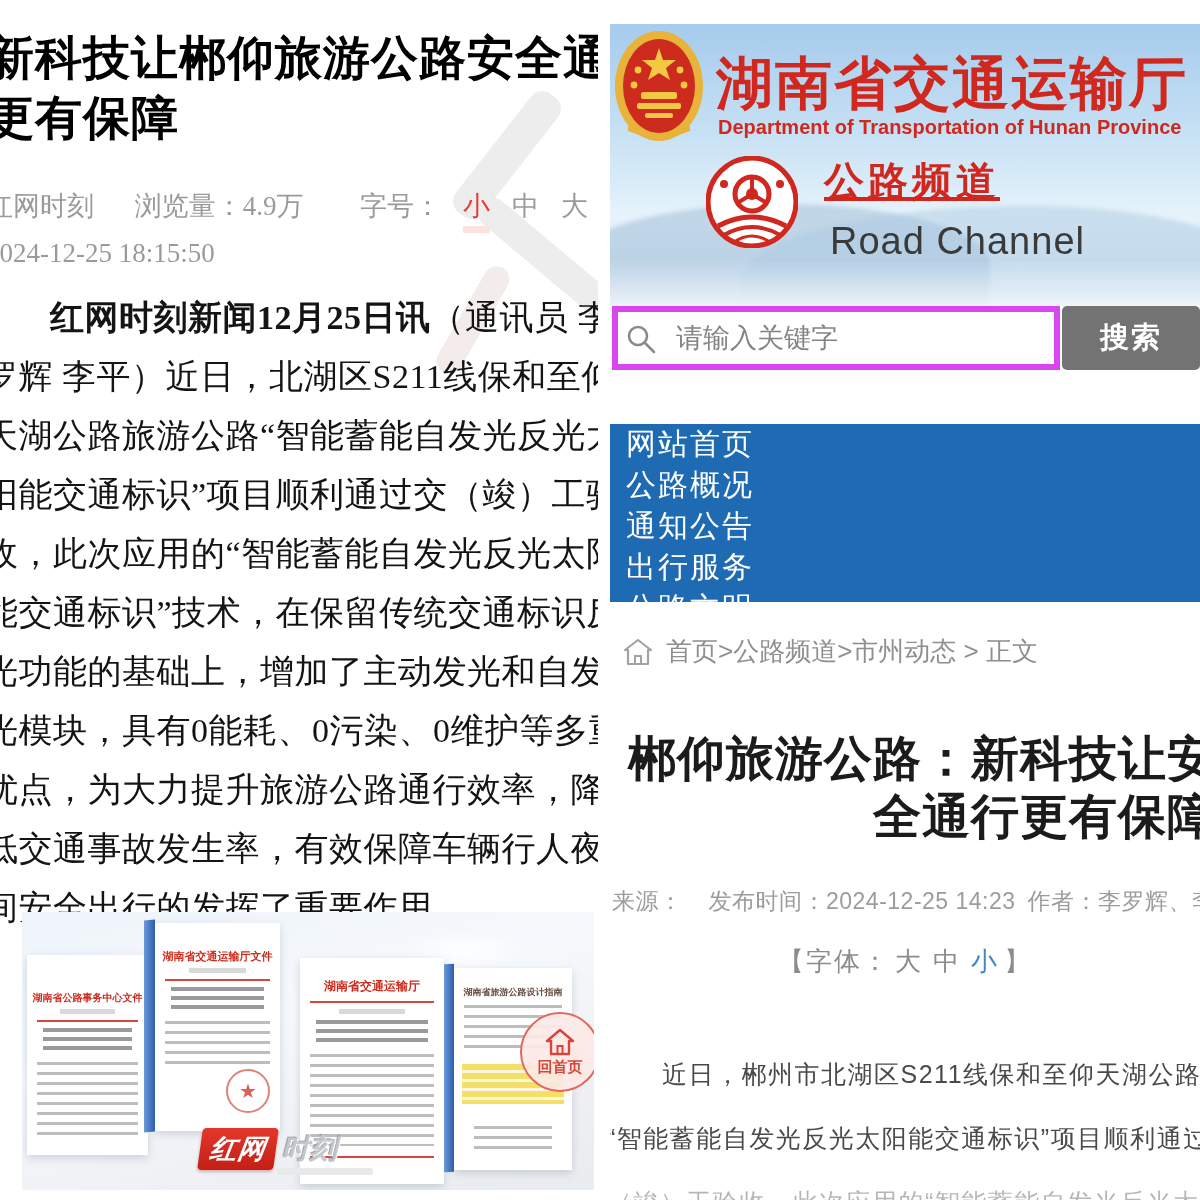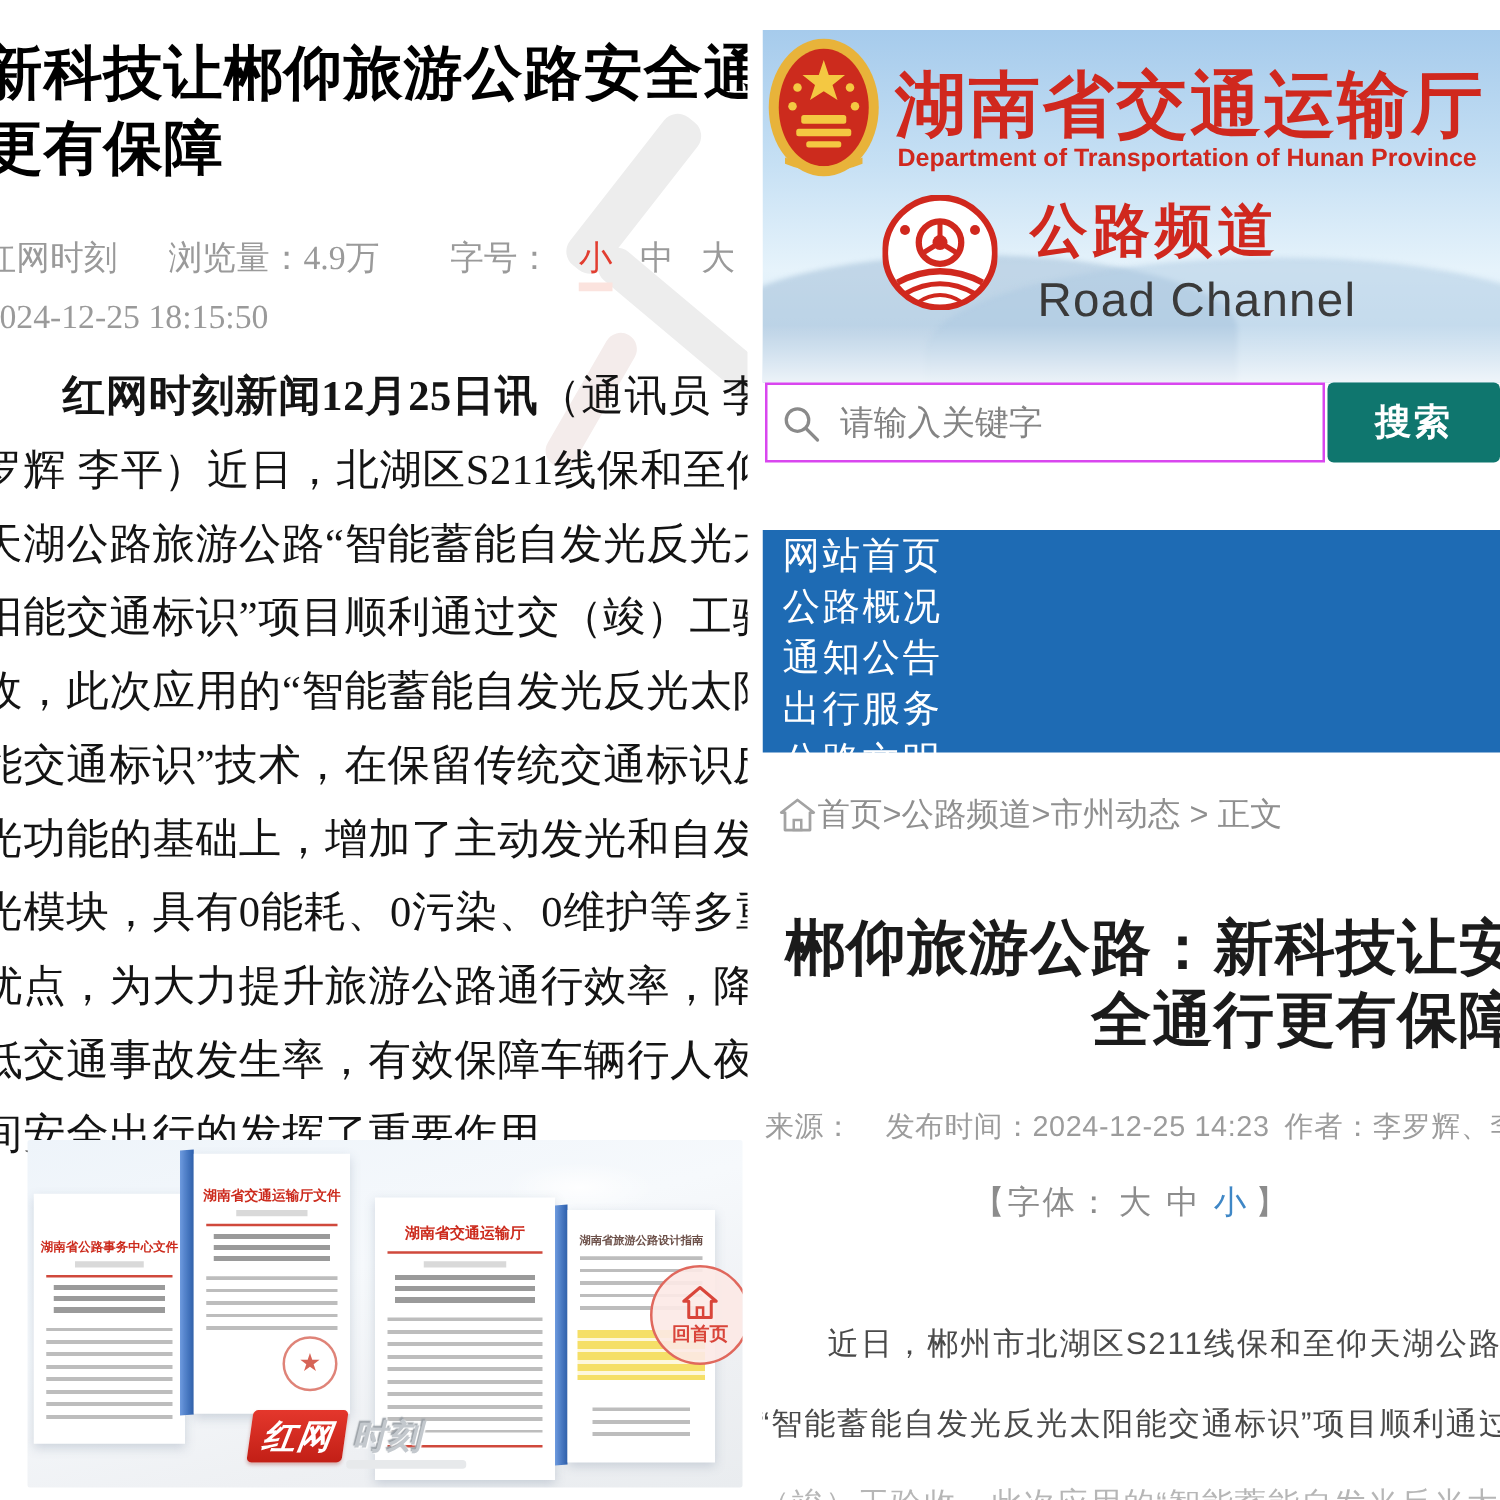--- a/index.html
+++ b/index.html
@@ -66,39 +66,39 @@
     background:rgba(148,180,208,.45);filter:blur(2px);}
   .ridge2{position:absolute;right:-60px;bottom:-40px;width:520px;height:140px;border-radius:55% 45% 0 0;
     background:rgba(173,202,226,.5);filter:blur(2px);}
   .haze{position:absolute;left:0;bottom:0;width:100%;height:46px;
     background:linear-gradient(180deg,rgba(255,255,255,0),rgba(255,255,255,.75));}
   .emblem{position:absolute;left:4px;top:6px;}
   .org-cn{position:absolute;left:106px;top:22px;font-size:57px;font-weight:700;color:#d0281e;
     letter-spacing:2px;white-space:nowrap;}
   .org-en{position:absolute;left:108px;top:92px;font-size:20px;font-weight:700;color:#d0281e;white-space:nowrap;}
   .road-logo{position:absolute;left:96px;top:132px;}
-  .channel-cn{position:absolute;left:214px;top:130px;font-size:46px;font-weight:800;color:#d5281e;
-    letter-spacing:4px;white-space:nowrap;}
+  .channel-cn{position:absolute;left:214px;top:130px;font-size:40px;font-weight:800;color:#d5281e;
+    letter-spacing:4px;white-space:nowrap;text-decoration:underline;}
   .channel-en{position:absolute;left:220px;top:196px;font-size:38px;font-weight:500;color:#3a3a3a;
     letter-spacing:1px;white-space:nowrap;}
 
   .r-search{position:absolute;left:0;top:306px;width:590px;height:64px;}
   .r-search input{position:absolute;left:2px;top:0;width:448px;height:64px;box-sizing:border-box;
-    border:2px solid #d946ef;background:#fff;padding:0 10px 0 58px;font-size:27px;color:#333;outline:none;}
+    border:6px solid #d946ef;background:#fff;padding:0 10px 0 58px;font-size:27px;color:#333;outline:none;}
   .r-search input::placeholder{color:#848484;}
   .mag{position:absolute;left:16px;top:18px;pointer-events:none;}
   .search-btn{position:absolute;left:452px;top:0;width:138px;height:64px;border:none;cursor:pointer;
     background:#1a72c0;color:#fff;font-size:29px;font-weight:700;border-radius:5px;letter-spacing:2px;}
 
   .r-nav{position:absolute;left:0;top:424px;width:590px;height:178px;background:#1e6bb4;
     display:grid;grid-template-columns:repeat(1,1fr);grid-template-rows:1fr 1fr;
     align-items:center;padding-left:16px;box-sizing:border-box;}
   .r-nav a{color:#fff;font-size:30px;letter-spacing:2px;text-decoration:none;white-space:nowrap;cursor:pointer;}
 
-  .r-crumb{position:absolute;left:12px;top:634px;display:flex;align-items:center;gap:0;
+  .r-crumb{position:absolute;left:12px;top:634px;display:flex;align-items:center;gap:12px;
     color:#8f8f8f;font-size:26px;white-space:nowrap;cursor:pointer;}
   .r-title{position:absolute;left:0;top:714px;width:590px;margin:16px;text-align:right;
     font-size:48px;line-height:58px;font-weight:700;color:#1b1b1b;letter-spacing:1px;}
   .r-meta{position:absolute;left:2px;top:886px;width:640px;font-size:23px;color:#9c9c9c;
     letter-spacing:.5px;white-space:nowrap;}
   .r-meta .gap1{margin-left:26px;}
   .r-meta .gap2{margin-left:12px;}
   .r-fontrow{position:absolute;left:0;top:944px;width:590px;text-align:center;font-size:26px;
     color:#8c8c8c;letter-spacing:2px;white-space:nowrap;}
   .r-fontrow .f-btn{cursor:pointer;margin:0 5px;}
@@ -233,21 +233,21 @@
       <div class="channel-cn" style="color: rgb(208, 40, 30);">公路频道</div>
       <div class="channel-en">Road Channel</div>
     </header>
 
     <div class="r-search">
       <input type="text" placeholder="请输入关键字" style="">
       <svg class="mag" width="30" height="30" viewBox="0 0 30 30">
         <circle cx="12" cy="12" r="9" fill="none" stroke="#8a8a8a" stroke-width="2.6"></circle>
         <line x1="19" y1="19" x2="28" y2="28" stroke="#8a8a8a" stroke-width="2.6" stroke-linecap="round"></line>
       </svg>
-      <button class="search-btn" style="background: #0f766e;">搜索</button>
+      <button class="search-btn" style="background: #737373;">搜索</button>
     </div>
 
     <nav class="r-nav" style="background: rgb(30, 107, 180);">
       <a>网站首页</a>
       <a>公路概况</a>
       <a>通知公告</a>
       <a>出行服务</a>
       <a>公路文明</a>
     </nav>
 

